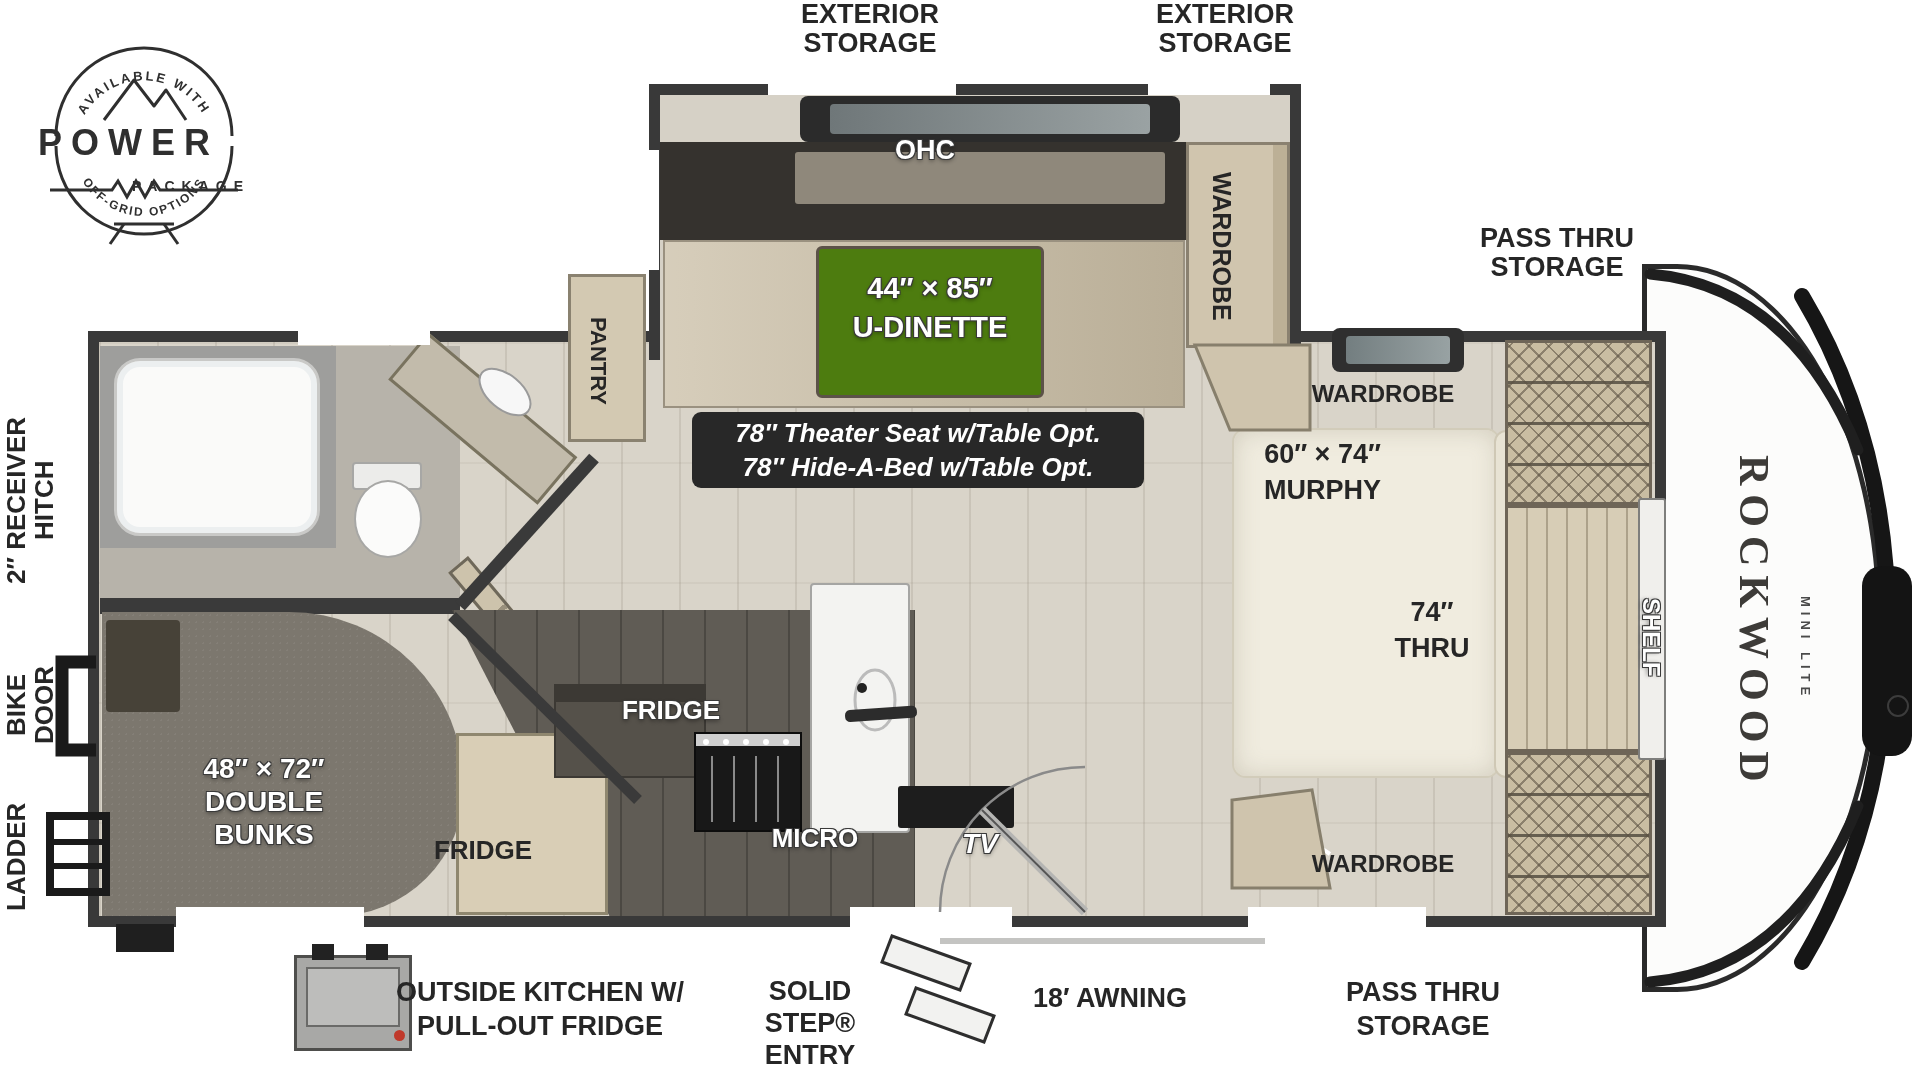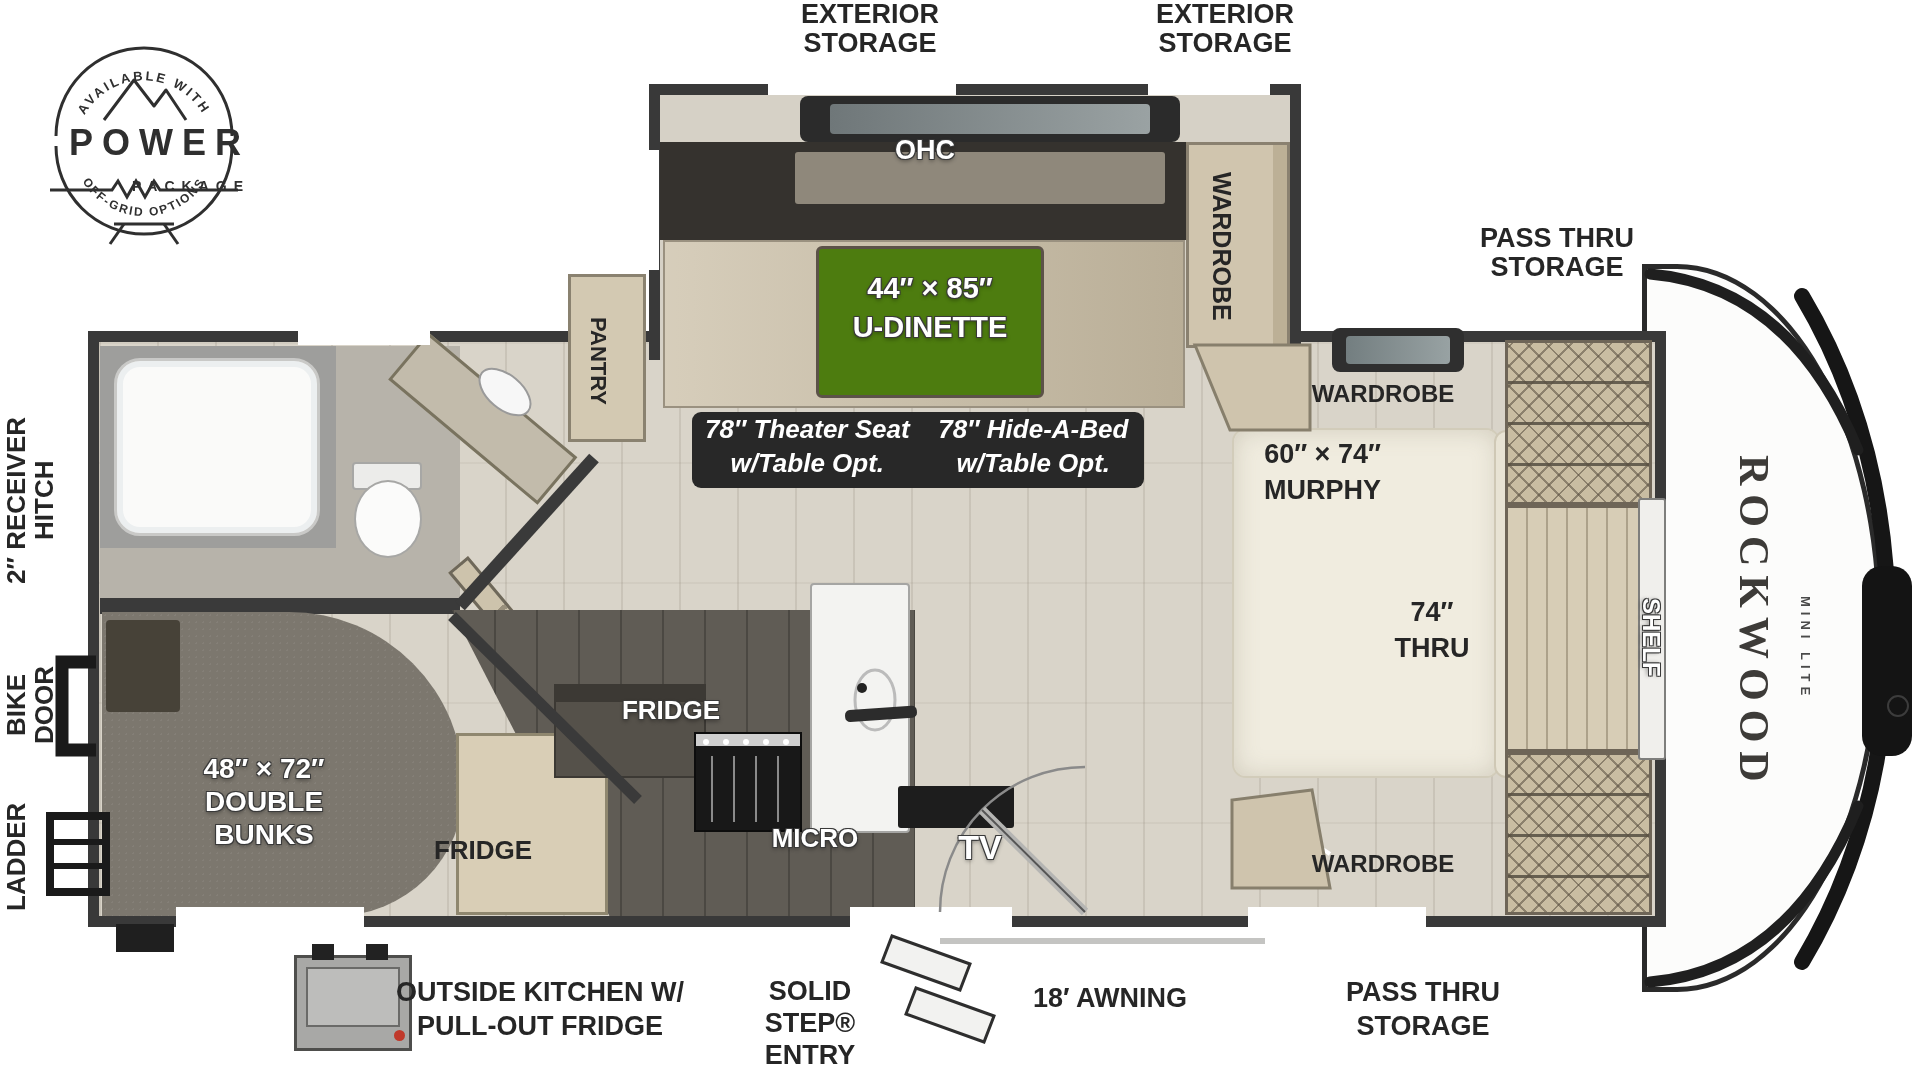--- a/index.html
+++ b/index.html
@@ -77,29 +77,29 @@
      border:3px solid #6e6557;box-sizing:border-box;}
   #shelf-strip{position:absolute;left:1638px;top:498px;width:28px;height:262px;background:#f0efec;border:2px solid #7e7e7c;border-radius:3px;box-sizing:border-box;}
   #front-window{position:absolute;left:1332px;top:328px;width:132px;height:44px;background:#2f2f2f;border-radius:8px;}
   #front-window-inner{position:absolute;left:1346px;top:336px;width:104px;height:28px;background:linear-gradient(90deg,#737e80,#98a2a3);border-radius:4px;}
   
   #griddle{position:absolute;left:294px;top:955px;width:118px;height:96px;background:#a8a8a6;border:3px solid #4e4e4c;box-sizing:border-box;}
   #griddle-inner{position:absolute;left:306px;top:967px;width:94px;height:60px;background:#bdbdbb;border:2px solid #6a6a68;box-sizing:border-box;}
   #griddle-knob{position:absolute;left:394px;top:1030px;width:11px;height:11px;border-radius:50%;background:#c0392b;}
   .griddle-tab{position:absolute;top:944px;width:22px;height:16px;background:#222;}
   #option-box{position:absolute;left:692px;top:412px;width:452px;height:76px;background:#282828;border-radius:9px;
-     display:flex;flex-direction:row;justify-content:center;}
+     display:flex;flex-direction:column;justify-content:center;}
   .option-line{color:#fff;font-weight:700;font-style:italic;font-size:26px;text-align:center;line-height:34px;}
   
   #rockwood{position:absolute;left:1730px;top:448px;height:350px;writing-mode:vertical-rl;
      font-family:"Liberation Serif","DejaVu Serif",serif;font-size:42px;font-weight:600;letter-spacing:9px;color:#3d3b38;text-align:center;}
   #minilite{position:absolute;left:1798px;top:578px;height:140px;writing-mode:vertical-rl;
      font-size:13px;font-weight:700;letter-spacing:5px;color:#4a4a4a;text-align:center;}
   #badge{position:absolute;left:38px;top:28px;width:212px;height:222px;}
-  #badge-power{position:absolute;left:38px;top:122px;width:212px;text-align:right;font-size:36px;font-weight:700;letter-spacing:9px;color:#2f2f2f;}
+  #badge-power{position:absolute;left:38px;top:122px;width:212px;text-align:left;font-size:36px;font-weight:700;letter-spacing:9px;color:#2f2f2f;}
   #badge-package{position:absolute;left:38px;top:178px;width:212px;text-align:right;font-size:14px;font-weight:700;letter-spacing:7px;color:#2f2f2f;}
   svg{display:block;}
   #overlay{position:absolute;left:0;top:0;pointer-events:none;}
 </style>
 </head>
 <body>
 
 <div id="stage">
 
   <div id="badge">
@@ -295,21 +295,21 @@
   </div>
   <div class="lbl" style="left:1352px;top:594px;width:160px;font-size:27px;line-height:36px;">
     <div>74″</div>
     <div>THRU</div>
   </div>
   <div class="lblw vert" style="left:1638px;top:572px;height:130px;font-size:24px;">SHELF</div>
 
   <div class="lblw" style="left:596px;top:696px;width:150px;font-size:26px;">FRIDGE</div>
   <div class="lbl" style="left:408px;top:836px;width:150px;font-size:26px;">FRIDGE</div>
   <div class="lblw" style="left:745px;top:824px;width:140px;font-size:26px;">MICRO</div>
-  <div class="lblw" style="left:940px;top:829px;width:80px;font-size:34px;">TV</div>
+  <div class="lblw" style="left:940px;top:829px;width:80px;font-size:28px;font-style:italic;">TV</div>
 
   <div class="lblw" style="left:150px;top:752px;width:228px;font-size:28px;line-height:33px;">
     <div>48″ × 72″</div>
     <div>DOUBLE</div>
     <div>BUNKS</div>
   </div>
 
   <div id="rockwood">ROCKWOOD</div>
   <div id="minilite">MINI LITE</div>
 

